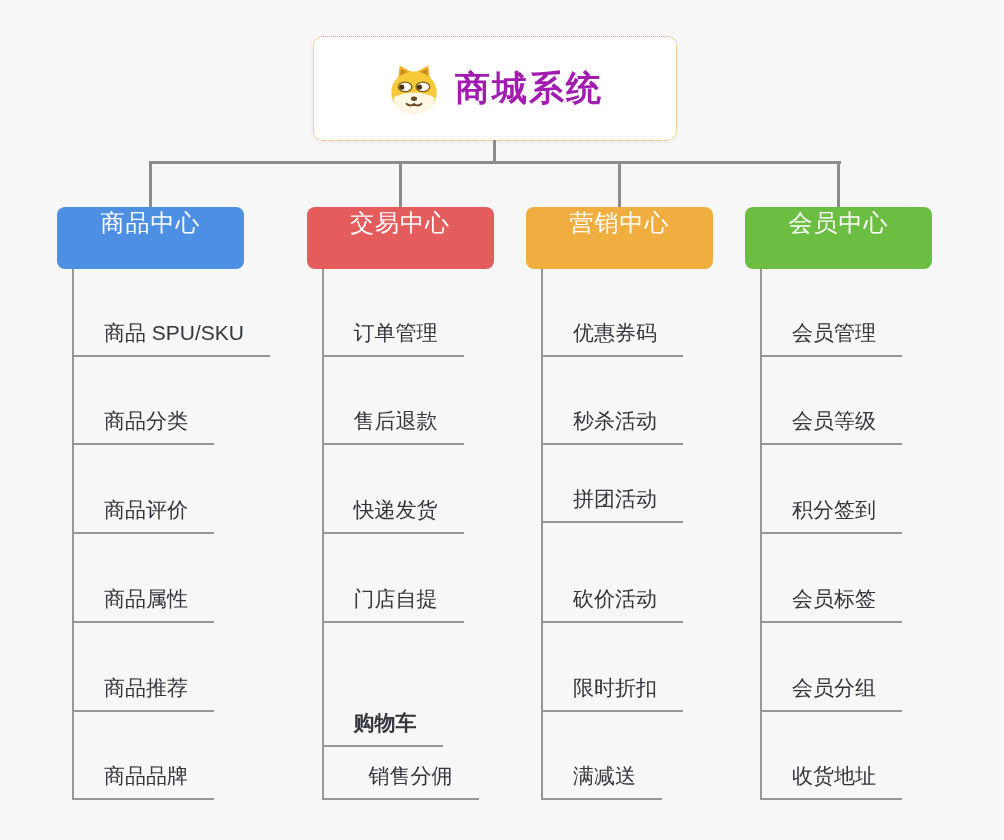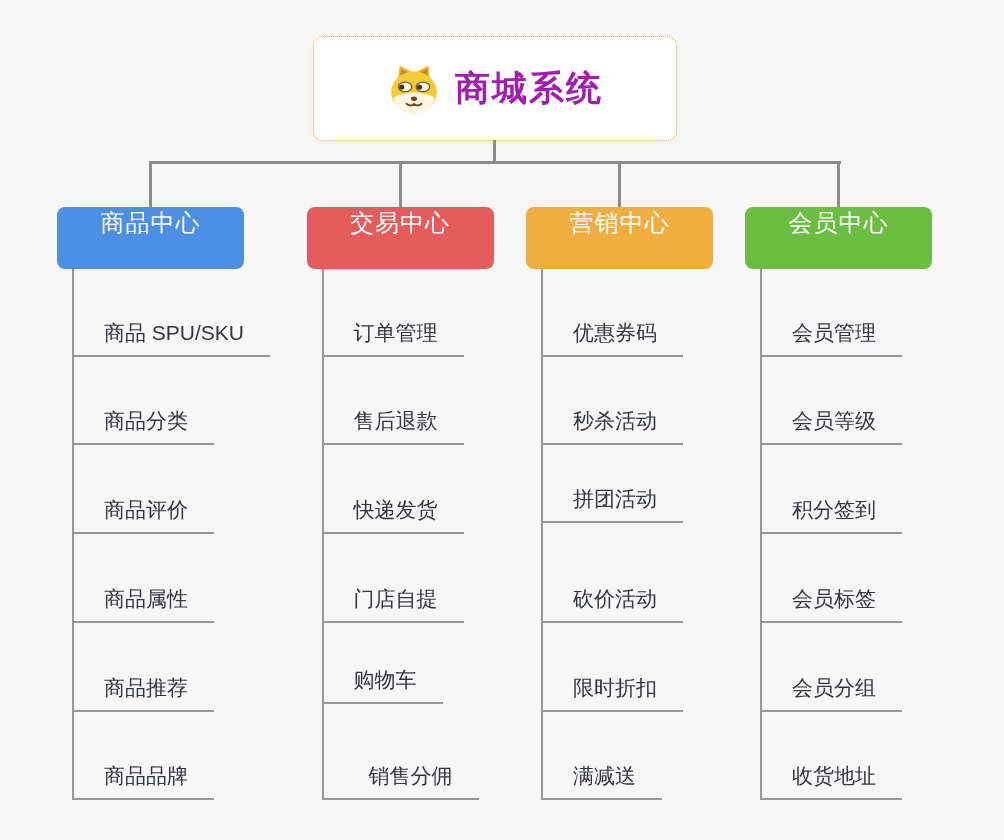--- a/index.html
+++ b/index.html
@@ -124,21 +124,21 @@
       <div class="leaf-item" style="left: 72px; top: 761px; height: 39px;">商品品牌</div>
       <div class="line" style="left: 398.5px; top: 161px; width: 3px; height: 46px;"></div>
       <div class="branch-node" style="left: 306.5px; background: rgb(228, 92, 92);">
         <span>交易中心</span>
       </div>
       <div class="branch-spine" style="left: 321.5px; top: 269px; height: 531px;"></div>
       <div class="leaf-item" style="left: 321.5px; top: 318px; height: 39px; text-align: center;">订单管理</div>
       <div class="leaf-item" style="left: 321.5px; top: 406px; height: 39px;">售后退款</div>
       <div class="leaf-item" style="left: 321.5px; top: 495px; height: 39px;">快递发货</div>
       <div class="leaf-item" style="left: 321.5px; top: 584px; height: 39px;">门店自提</div>
-      <div class="leaf-item" style="left: 321.5px; top: 665px; height: 39px;">购物车</div>
+      <div class="leaf-item" style="left: 321.5px; top: 708px; height: 39px; font-weight: bold;">购物车</div>
       <div class="leaf-item" style="left: 321.5px; top: 761px; height: 39px; padding-left: 47px;">销售分佣</div>
       <div class="line" style="left: 618px; top: 161px; width: 3px; height: 46px;"></div>
       <div class="branch-node" style="left: 526px; background: rgb(239, 174, 63);">
         <span>营销中心</span>
       </div>
       <div class="branch-spine" style="left: 541px; top: 269px; height: 531px;"></div>
       <div class="leaf-item" style="left: 541px; top: 318px; height: 39px;">优惠券码</div>
       <div class="leaf-item" style="left: 541px; top: 406px; height: 39px;">秒杀活动</div>
       <div class="leaf-item" style="left: 541px; top: 484px; height: 39px;">拼团活动</div>
       <div class="leaf-item" style="left: 541px; top: 584px; height: 39px;">砍价活动</div>

